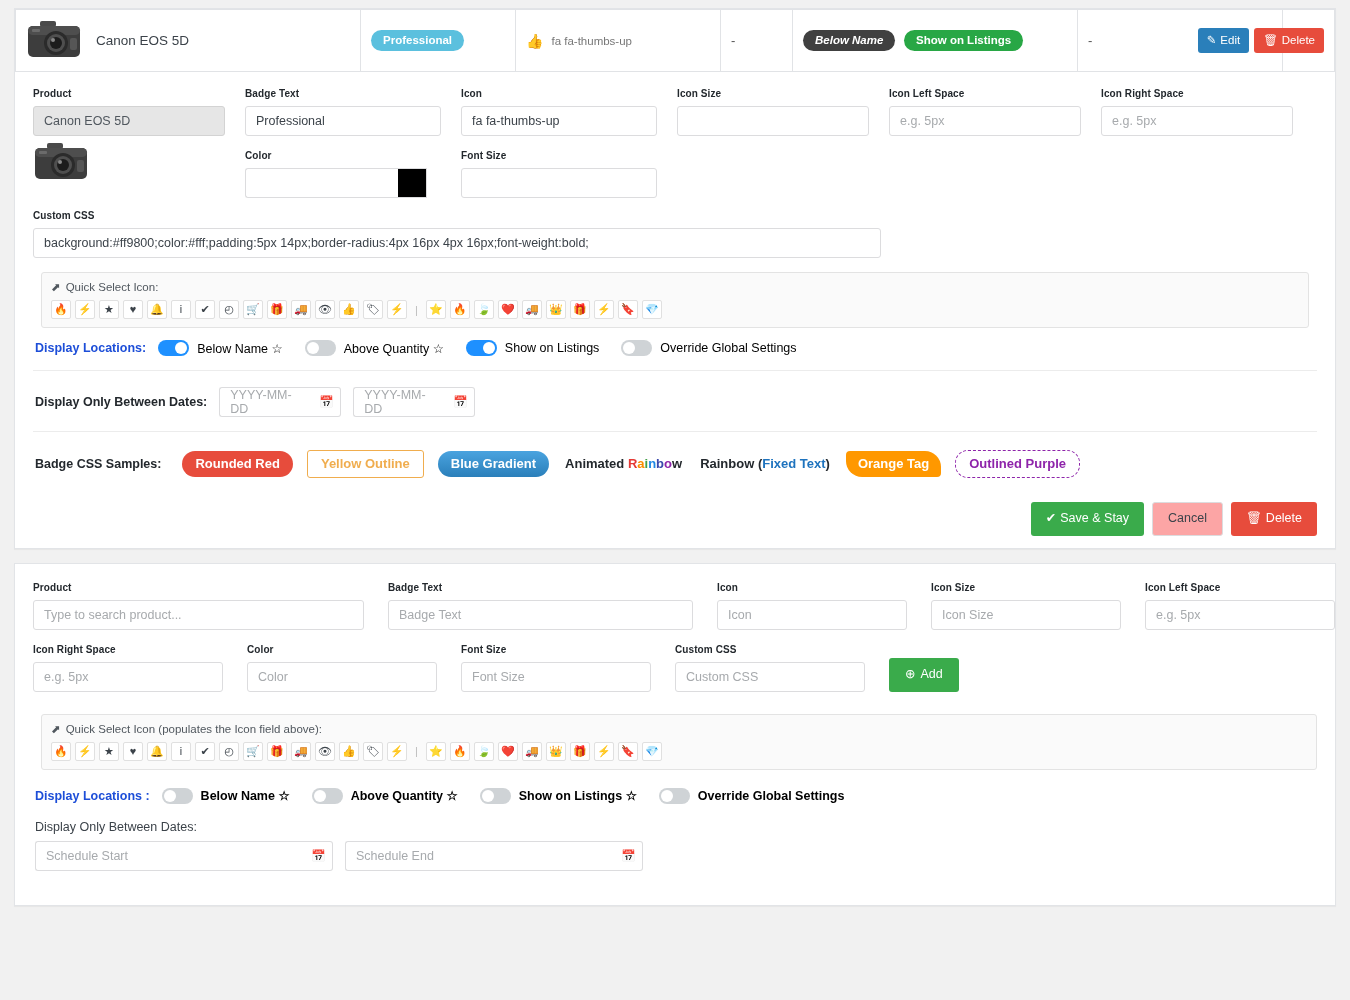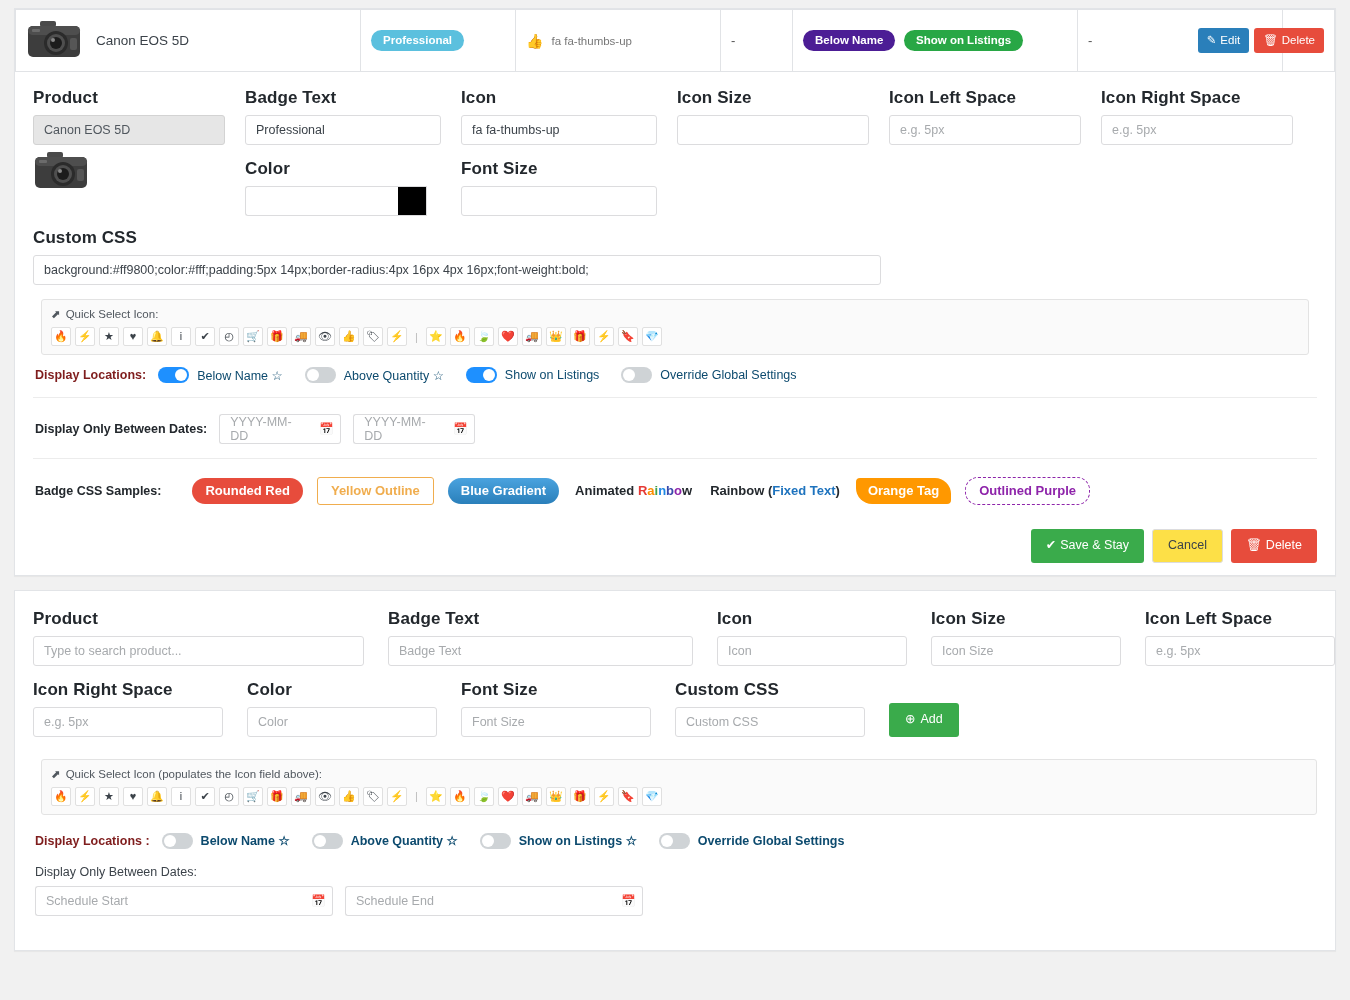--- a/index.html
+++ b/index.html
@@ -39,21 +39,21 @@
   .prod-cell { display:flex; align-items:center; gap:14px; }
   .cam { flex:0 0 auto; }
   .prod-name { font-size:13.5px; color:#3c434a; }
 
   .pill {
     display:inline-block; border-radius:11px;
     padding:3px 12px; font-size:11.5px; font-weight:bold;
     color:#fff; line-height:1.35; white-space:nowrap;
   }
   .pill-info  { background:#5bc0de; }
-  .pill-grey  { background:#4c1d95; }
+  .pill-grey  { background:#404040;font-style:italic; }
   .pill-green { background:#28a745; }
 
   .icon-cell { display:flex; align-items:center; gap:8px; }
   .icon-code { color:#777; font-size:11.5px; }
   .dash { color:#555; }
 
   .btn {
     display:inline-flex; align-items:center; gap:4px;
     border:none; border-radius:3px; cursor:pointer;
     font-family:inherit; color:#fff; font-size:11.5px;
@@ -61,21 +61,21 @@
   }
   .btn-edit   { background:#2a7fba; }
   .btn-del    { background:#e74c3c; }
   .actions { display:flex; gap:5px; justify-content:flex-end; }
 
   
   .editor { padding:16px 18px 6px 18px; }
   .row { display:flex; gap:20px; }
   .fld { display:flex; flex-direction:column; margin-bottom:14px; }
   .lbl {
-    font-weight:bold; font-size:17px; color:#23282d;
+    font-weight:bold; font-size:10px; color:#23282d;
     margin-bottom:7px; letter-spacing:.1px;
   }
   .inp {
     height:30px; border:1px solid #dcdcde; border-radius:3px;
     background:#fff; padding:0 10px; font-size:12.5px;
     color:#3c434a; font-family:inherit; outline:none;
     display:flex; align-items:center;
   }
   .inp.readonly { background:#e6e6e6; border-color:#d3d3d3; color:#50575e; }
   .inp.ph { color:#a7aaad; }
@@ -105,68 +105,68 @@
   .qs-btn {
     width:20px; height:19px; border:1px solid #e0e0e0; border-radius:2px;
     background:#fff; display:flex; align-items:center; justify-content:center;
     cursor:pointer; font-size:11px; line-height:1; padding:0; color:#3c434a;
   }
   .qs-btn.emoji { font-size:11px; }
   .qs-sep { color:#bbb; padding:0 4px; font-size:11px; }
 
   
   .tg-row { display:flex; align-items:center; gap:0; padding:6px 0 12px 2px; }
-  .tg-label-main { font-weight:bold; font-size:12.5px; color:#7f1d1d; margin-right:12px; }
+  .tg-label-main { font-weight:bold; font-size:12.5px; color:#1d4ed8; margin-right:12px; }
   .tg {
     width:31px; height:16px; border-radius:9px; position:relative;
     flex:0 0 auto; cursor:pointer; background:#cfd3d6; margin-right:8px;
   }
   .tg.on { background:#1e90ff; }
   .tg::after {
     content:""; position:absolute; top:2px; left:2px;
     width:12px; height:12px; border-radius:50%; background:#fff;
   }
   .tg.on::after { left:17px; }
-  .tg-text { font-size:12.5px; color:#0c4a6e; margin-right:22px; white-space:nowrap; }
+  .tg-text { font-size:12.5px; color:#000000; margin-right:22px; white-space:nowrap; }
   .tg-text.bold { font-weight:bold; }
 
   .hr { border:0; border-top:1px solid #ececec; margin:2px 0 12px 0; }
 
   
   .dates-row { display:flex; align-items:center; gap:12px; padding:4px 0 12px 2px; }
   .dates-lbl { font-weight:bold; font-size:12.5px; color:#23282d; }
   .date-group { display:flex; align-items:stretch; }
   .date-inp { width:94px; border-right:none; border-radius:3px 0 0 3px; }
   .date-btn {
     width:28px; border:1px solid #dcdcde; border-left:none; background:#fff;
     border-radius:0 3px 3px 0; display:flex; align-items:center;
     justify-content:center; cursor:pointer; color:#555; font-size:12px;
   }
   .date-inp-wide { width:270px; }
 
   
   .samples-row { display:flex; align-items:center; gap:14px; padding:6px 0 14px 2px; }
-  .samples-lbl { font-weight:bold; font-size:12.5px; color:#23282d; margin-right:17px; }
+  .samples-lbl { font-weight:bold; font-size:12.5px; color:#23282d; margin-right:7px; }
   .s { font-size:13px; font-weight:bold; white-space:nowrap; cursor:pointer; line-height:1.4; }
   .s-red    { background:#e74c3c; color:#fff; border-radius:13px; padding:4px 13px; }
   .s-yellow { background:#fff; color:#f0ad4e; border:1px solid #f0ad4e; border-radius:3px; padding:4px 13px; }
   .s-blue   { background:linear-gradient(180deg,#4aa3df,#2a7fba); color:#fff; border-radius:13px; padding:4px 13px; }
   .s-anim   { color:#23282d; padding:4px 2px;text-align:right; }
   .s-anim .c1{color:#e53935}.s-anim .c2{color:#fb8c00}.s-anim .c3{color:#43a047}
   .s-anim .c4{color:#1e88e5}.s-anim .c5{color:#3949ab}.s-anim .c6{color:#8e24aa}
   .s-fixed  { color:#23282d; padding:4px 2px; }
   .s-fixed .hl { color:#1e73be; }
   .s-orange { background:#ff9800; color:#fff; border-radius:4px 16px 4px 16px; padding:4px 12px; }
   .s-purple { background:#fff; color:#8e24aa; border:1px dashed #8e24aa; border-radius:13px; padding:4px 13px; }
 
   
   .act-row { display:flex; justify-content:flex-end; gap:8px; padding:10px 0 6px 0; }
   .btn-lg { font-size:12.5px; padding:7px 15px; border-radius:3px; }
   .btn-save   { background:#3aab4b; color:#fff; }
-  .btn-cancel { background:#fde047; color:#3c434a; border:1px solid #dcdcde; }
+  .btn-cancel { background:#fca5a5; color:#3c434a; border:1px solid #dcdcde; }
   .btn-delete { background:#e74c3c; color:#fff; }
 
   .note { font-size:11.5px; color:#7a7f85; padding:6px 0 14px 2px; }
 
   
   .addform { padding:18px 18px 22px 18px; }
   .w-a-product{width:331px}.w-a-badge{width:305px}.w-a-icon{width:190px}
   .w-a-size{width:190px}.w-a-left{width:190px}.w-a-right{width:190px}
   .w-a-color{width:190px}.w-a-font{width:190px}.w-a-css{width:190px}
   .btn-add {

